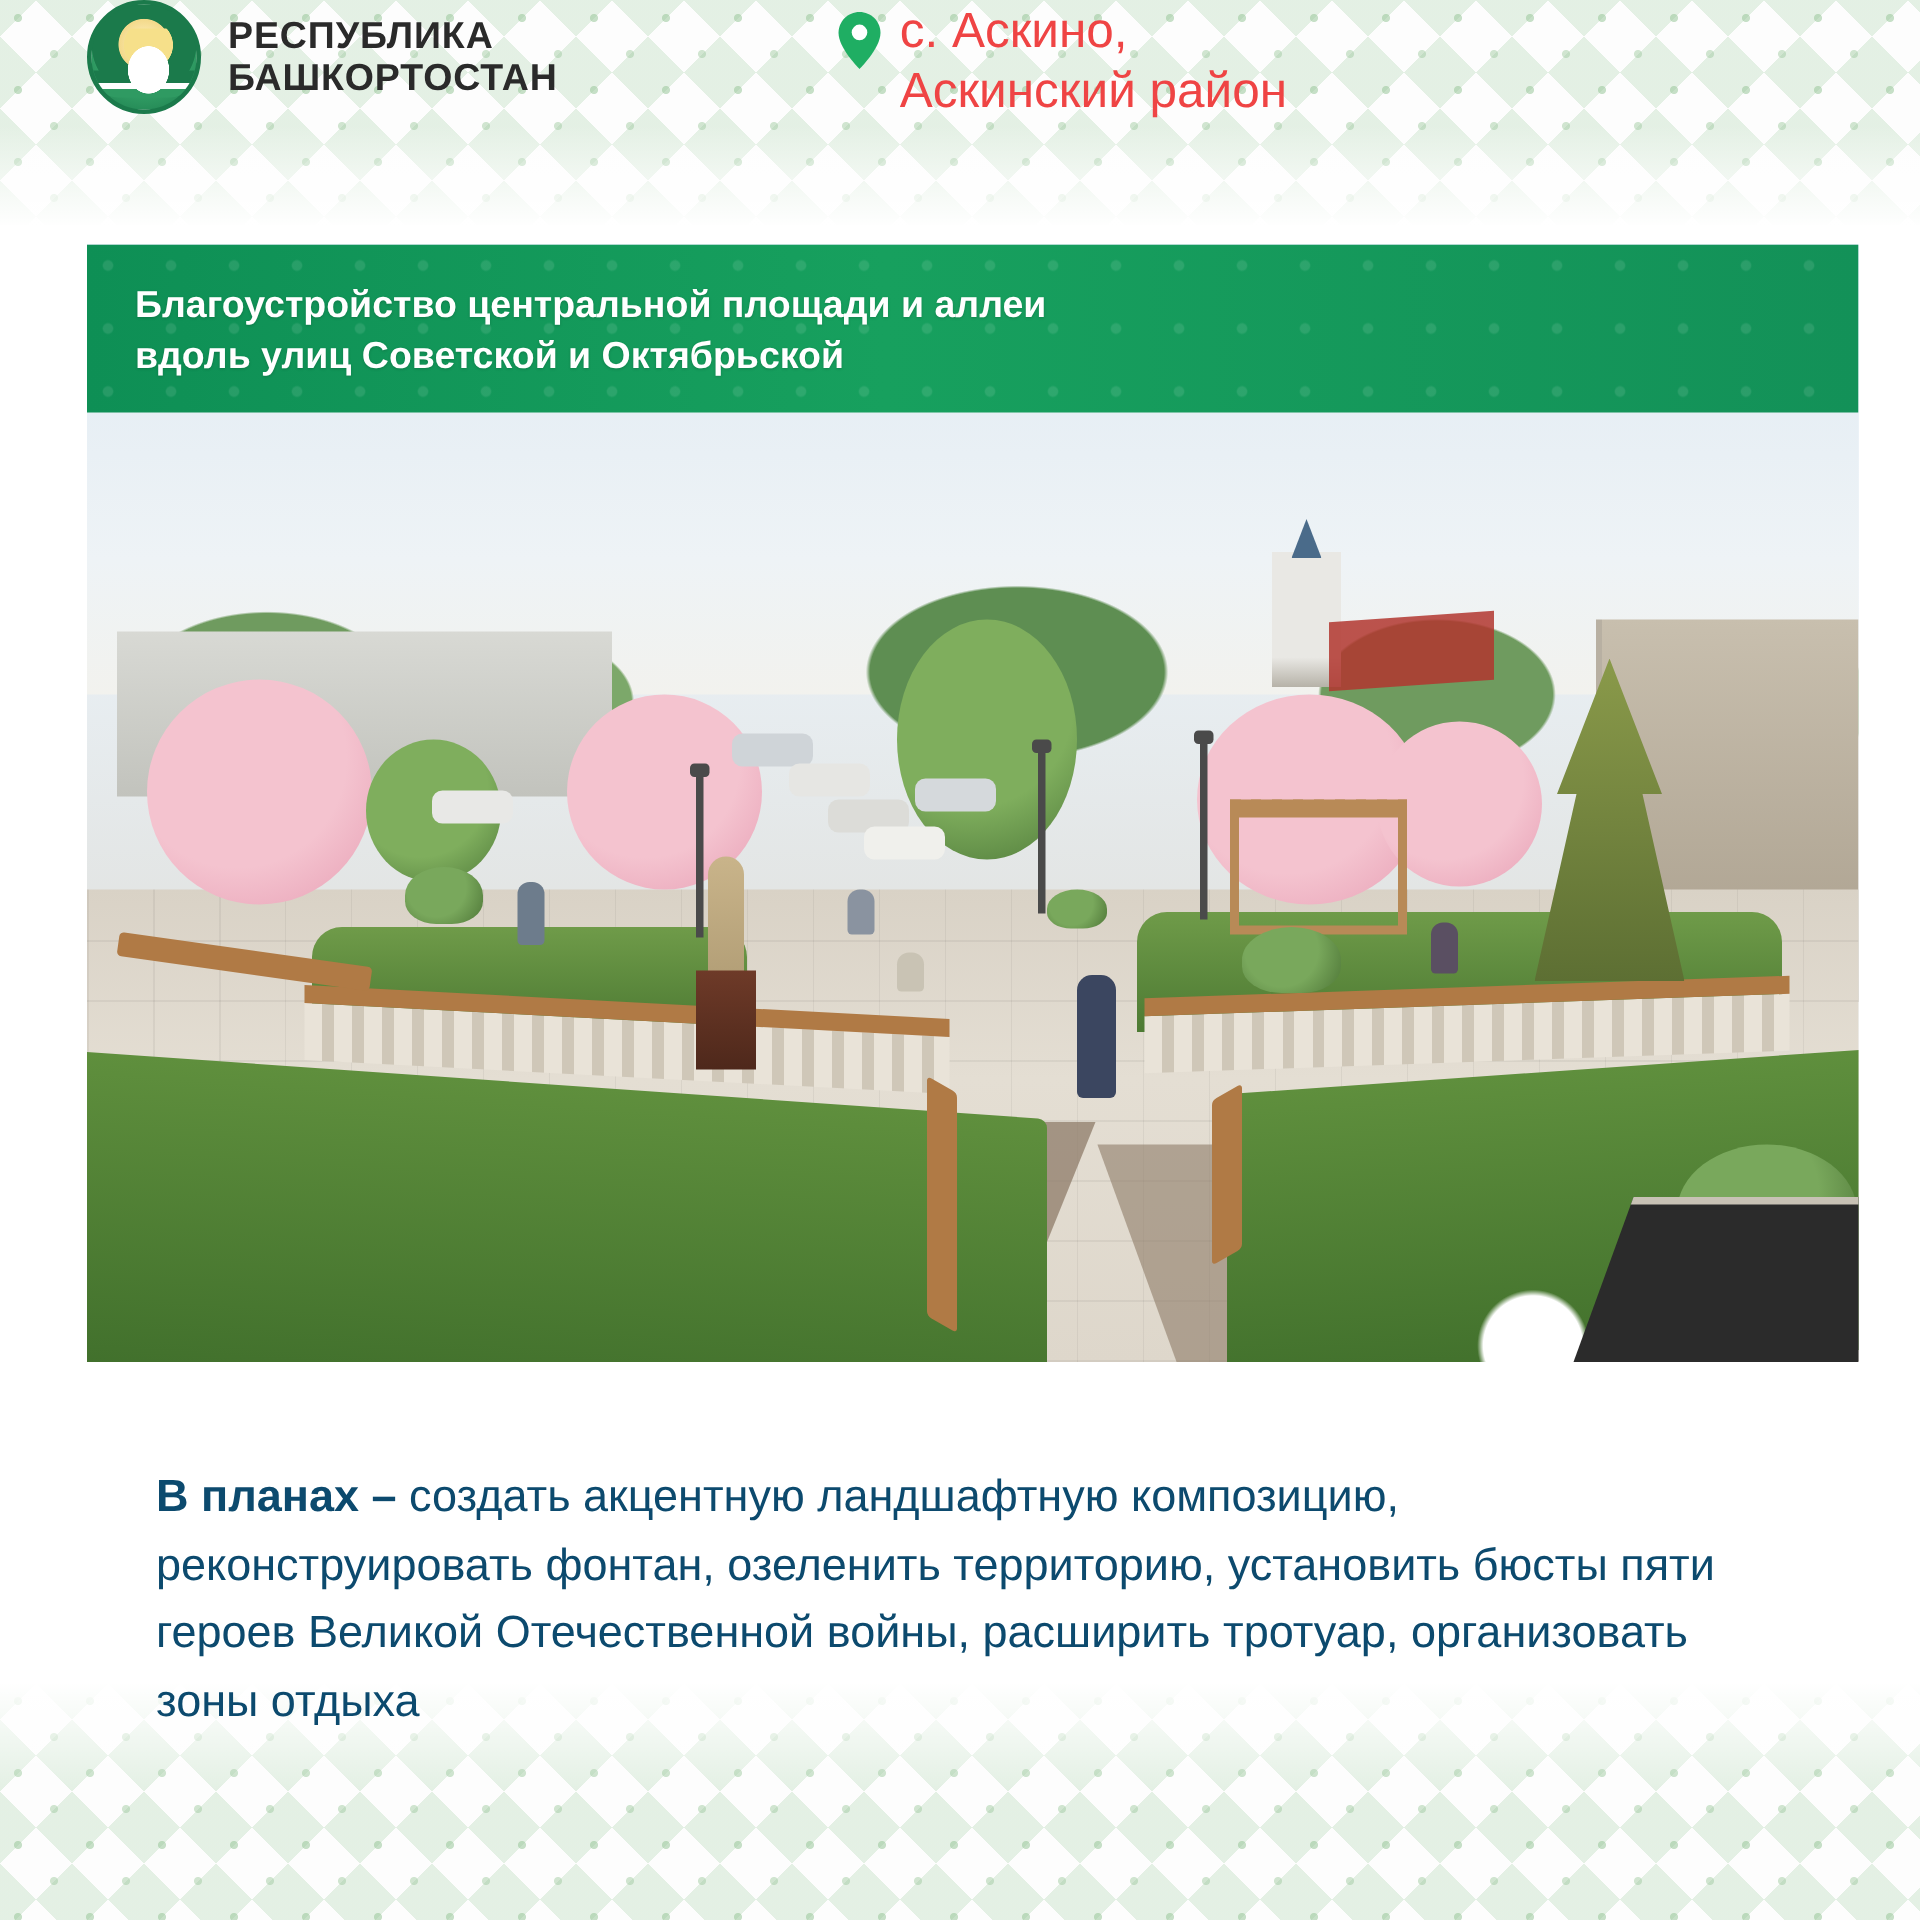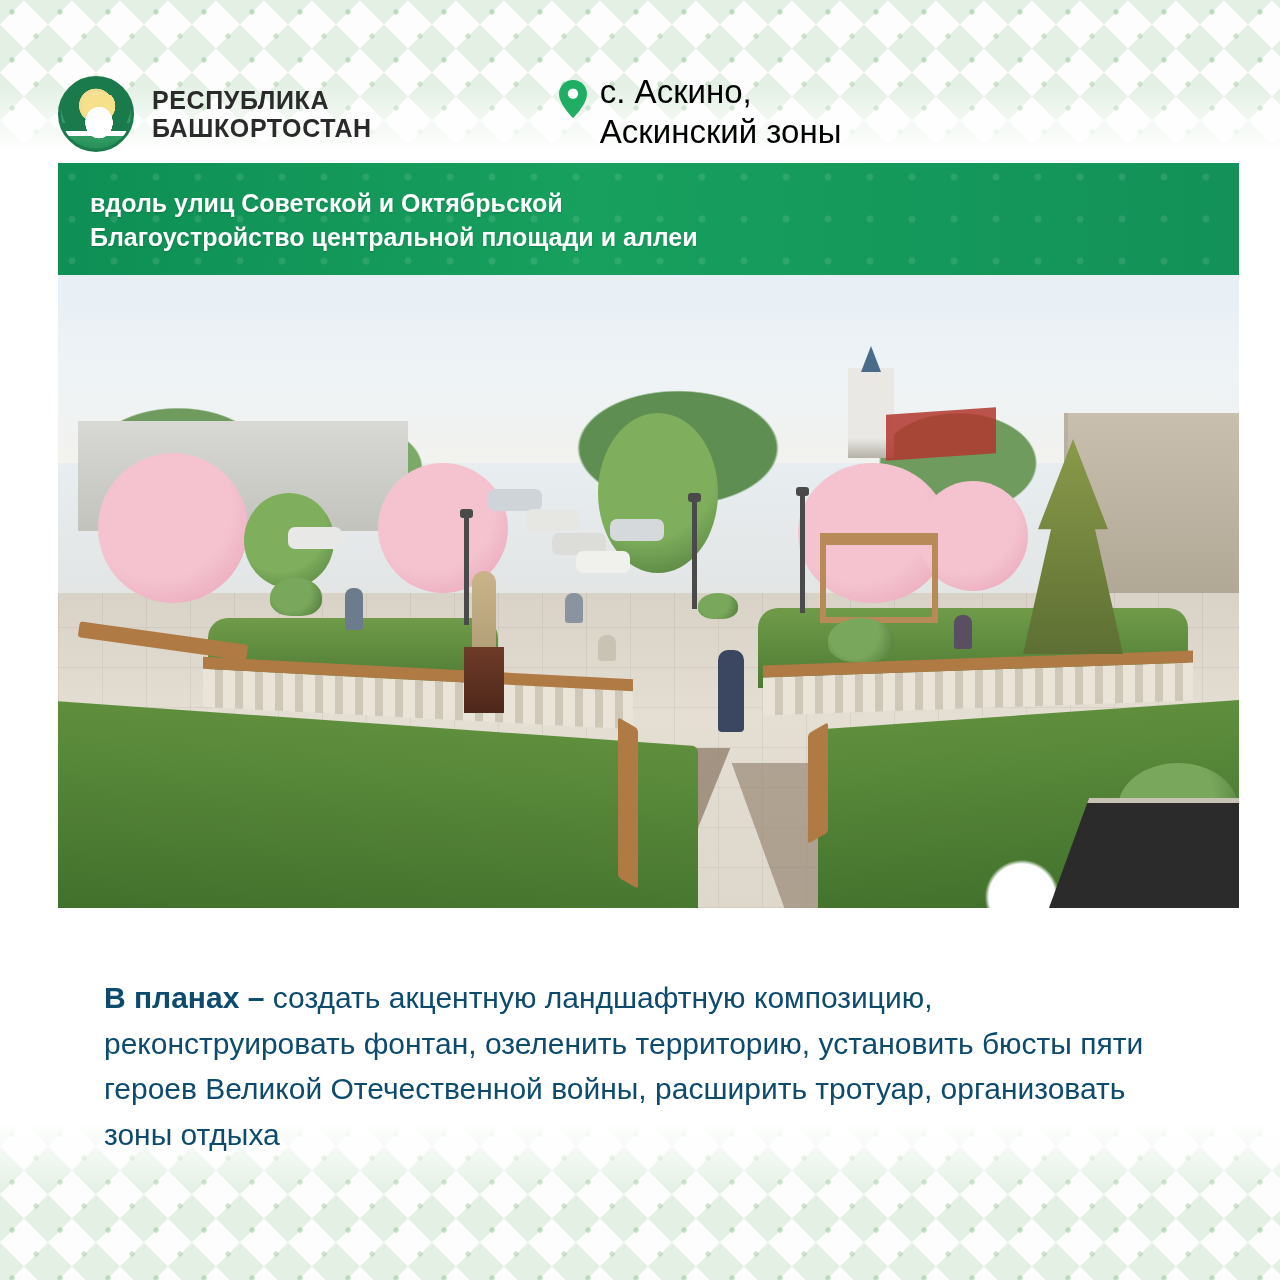--- a/index.html
+++ b/index.html
@@ -40,21 +40,21 @@
     background: linear-gradient(to top, rgba(255,255,255,0) 55%, #ffffff 100%);
   }
   .white-body {
     position: absolute; left: 0; right: 0; top: 150px; bottom: 150px;
     background: #ffffff;
   }
 
   
   .header {
     position: absolute; top: 0; left: 0; width: 1280px; height: 152px;
-    display: flex; align-items: flex-end;
+    display: flex; align-items: flex-start;
     z-index: 5;
   }
   .brand { display: flex; align-items: center; margin-left: 58px; }
   .emblem {
     width: 76px; height: 76px; border-radius: 50%;
     background: radial-gradient(circle at 50% 38%, #fff4c8 0%, #f3d98a 30%, #1b7a4b 31%, #1b7a4b 62%, #2f9a62 63%, #1b7a4b 100%);
     border: 3px solid #1b7a4b;
     position: relative;
     overflow: hidden;
     flex: none;
@@ -83,21 +83,21 @@
   .location {
     display: flex; align-items: flex-start;
     margin-left: 186px;
   }
   .pin {
     width: 30px; height: 38px; flex: none; margin-top: 8px; margin-right: 12px;
   }
   .loc-text {
     font-size: 33px;
     line-height: 1.22;
-    color: #000000;
+    color: #ef4444;
   }
 
   
   .render-card {
     position: absolute;
     left: 58px; top: 163px;
     width: 1181px; height: 745px;
     overflow: hidden;
     background: linear-gradient(to bottom, #cfe2f2 0%, #e8eef2 38%, #d8d3c8 100%);
   }
@@ -300,21 +300,21 @@
       </div>
     </div>
 
     <div class="location">
       <svg class="pin" viewBox="0 0 30 38">
         <path d="M15 0C7.3 0 1 6.2 1 13.9 1 24.3 15 38 15 38s14-13.7 14-24.1C29 6.2 22.7 0 15 0z" fill="#1fae63"></path>
         <circle cx="15" cy="13.6" r="5.2" fill="#ffffff"></circle>
       </svg>
       <div class="loc-text">
         <div>с. Аскино,</div>
-        <div>Аскинский зоны</div>
+        <div>Аскинский район</div>
       </div>
     </div>
   </div>
 
   <div class="render-card">
     <div class="sky"></div>
     <div class="far-trees"></div>
     <div class="bldg-left"></div>
     <div class="church"></div>
     <div class="red-roof"></div>
@@ -373,22 +373,22 @@
     <div class="person p4"></div>
     <div class="person p5"></div>
 
     <div class="white-flower-bed" style="left:20px; top:740px; width:230px; height:120px;"></div>
     <div class="white-flower-bed" style="left:880px; top:690px; width:280px; height:110px;"></div>
 
     <div class="grate"></div>
 
     <div class="banner">
       <div class="banner-text">
+        <div>Благоустройство центральной площади и аллеи</div>
         <div>вдоль улиц Советской и Октябрьской</div>
-        <div>Благоустройство центральной площади и аллеи</div>
       </div>
     </div>
   </div>
 
   <div class="caption">
     <b>В планах –</b><span> создать акцентную ландшафтную композицию, реконструировать фонтан, озеленить территорию, установить бюсты пяти героев Великой Отечественной войны, расширить тротуар, организовать зоны отдыха</span>
   </div>
 
 </div>
 

